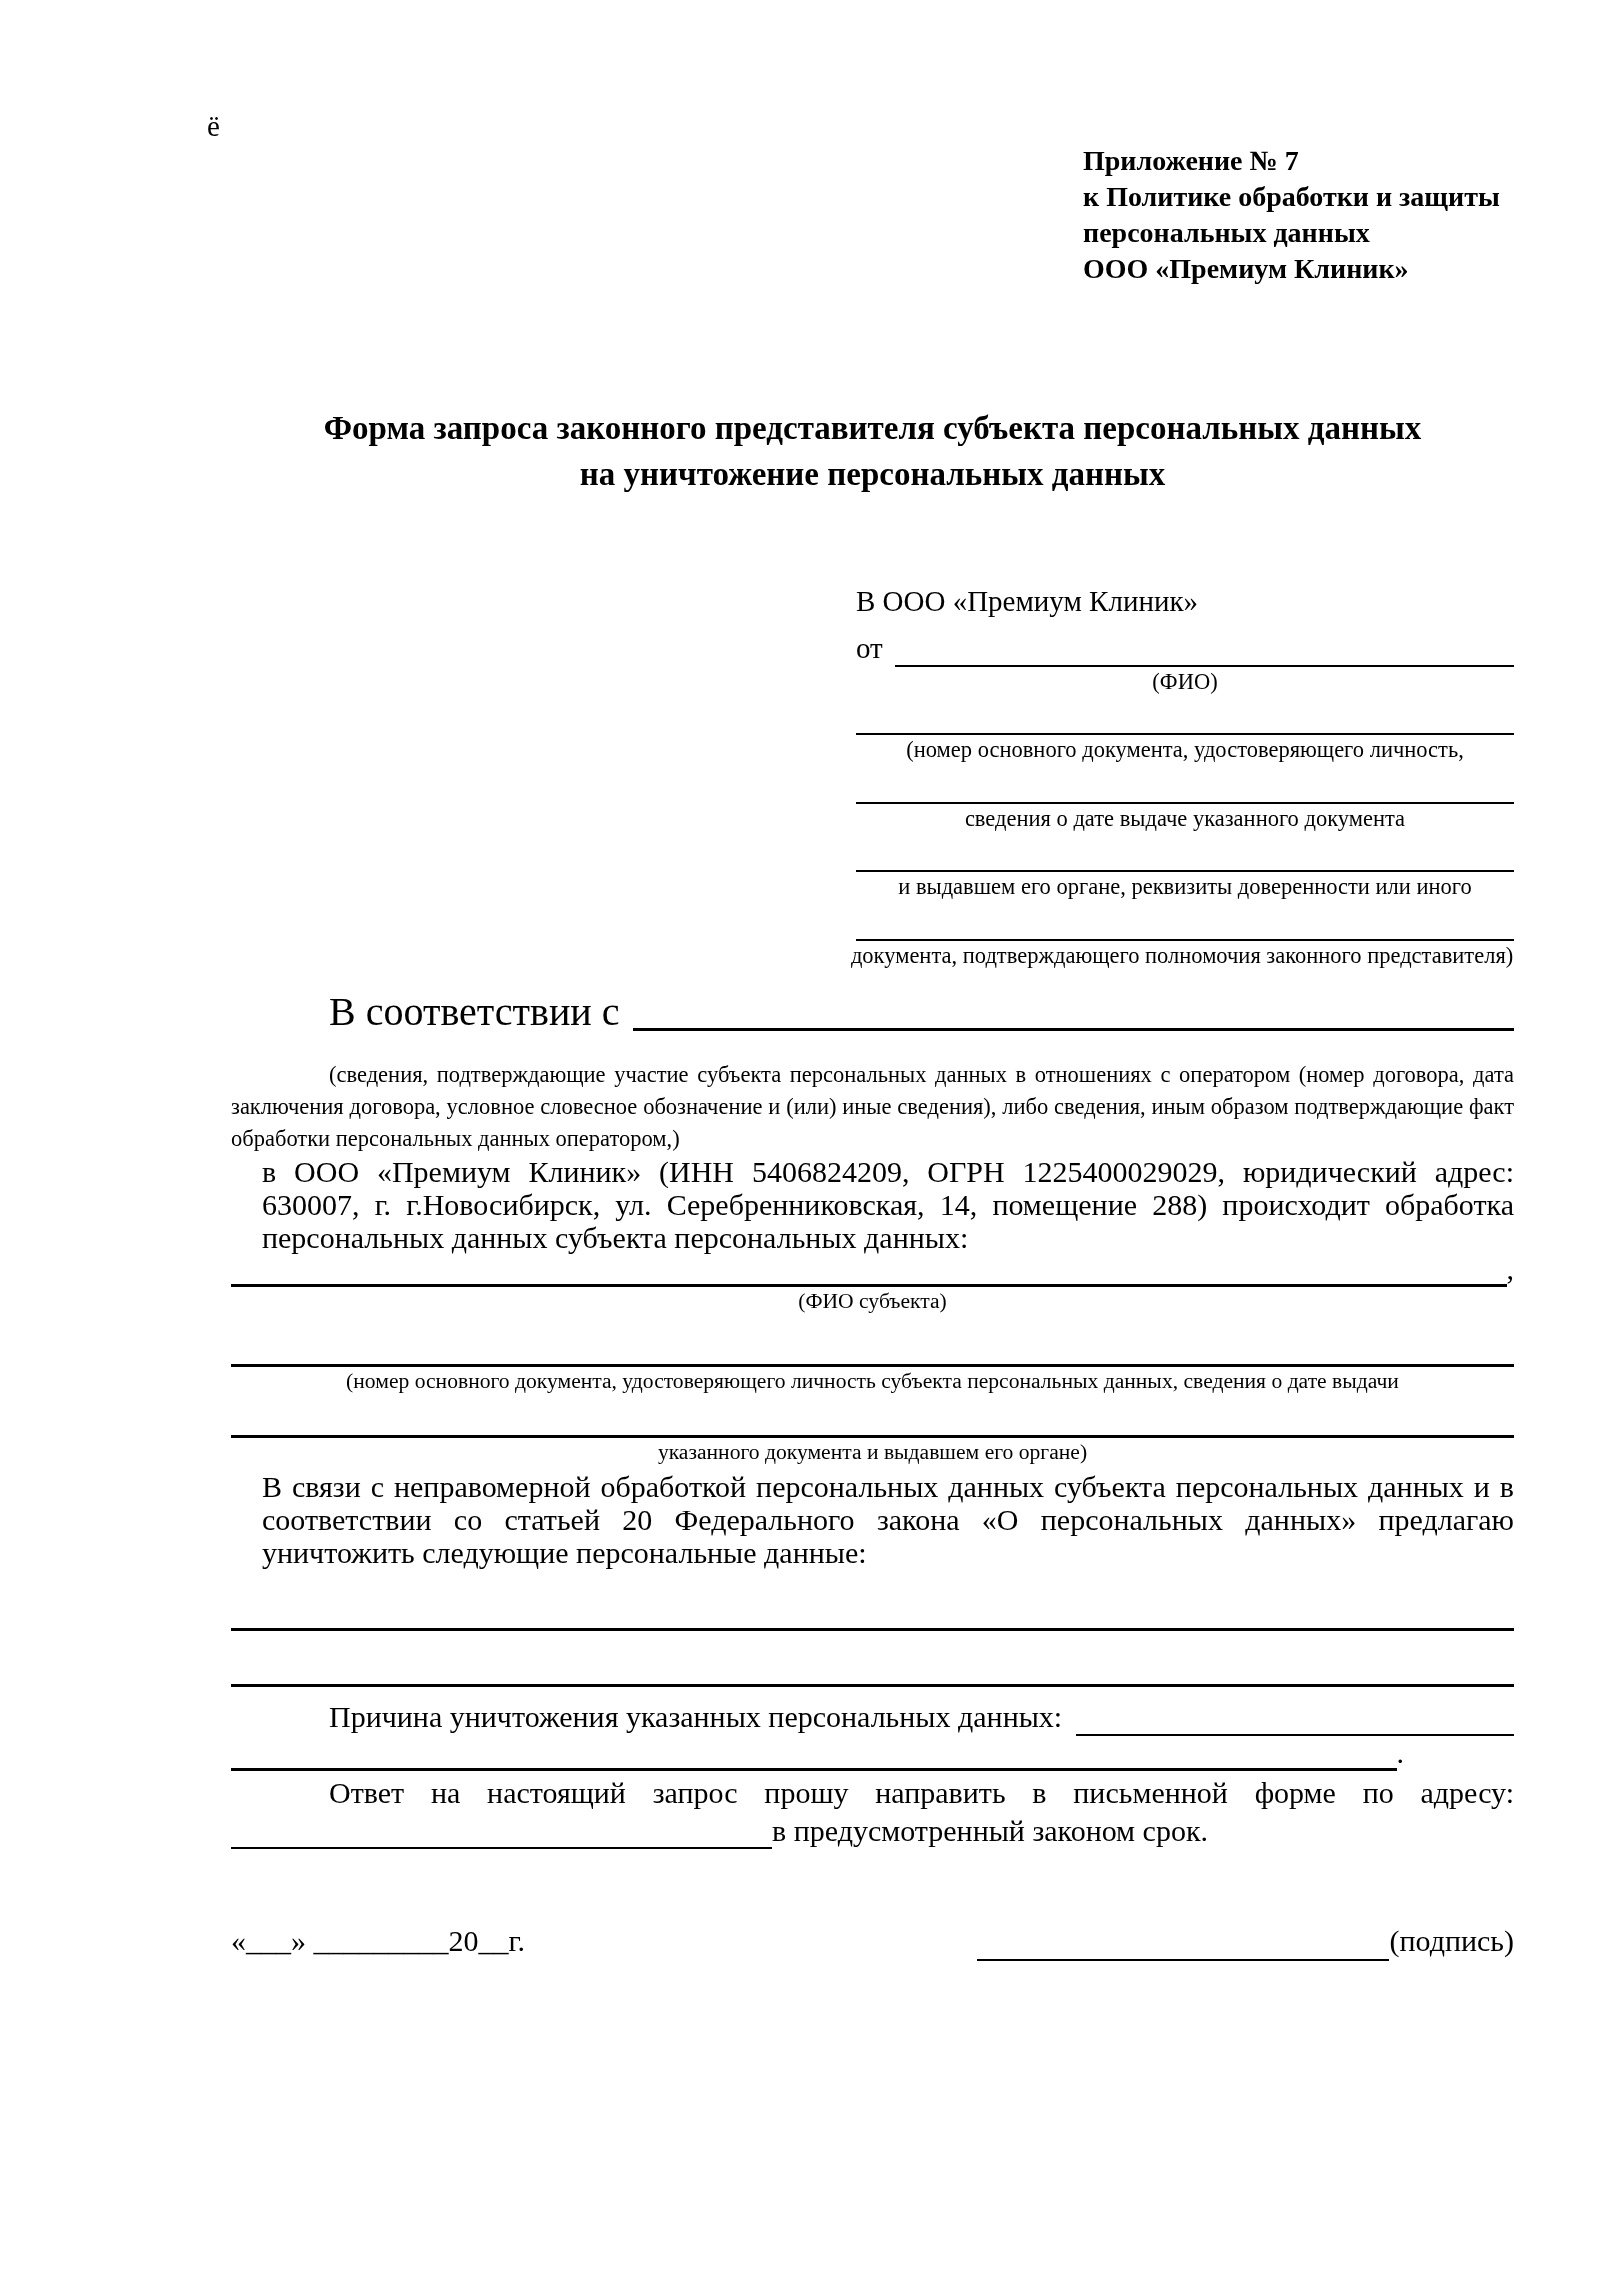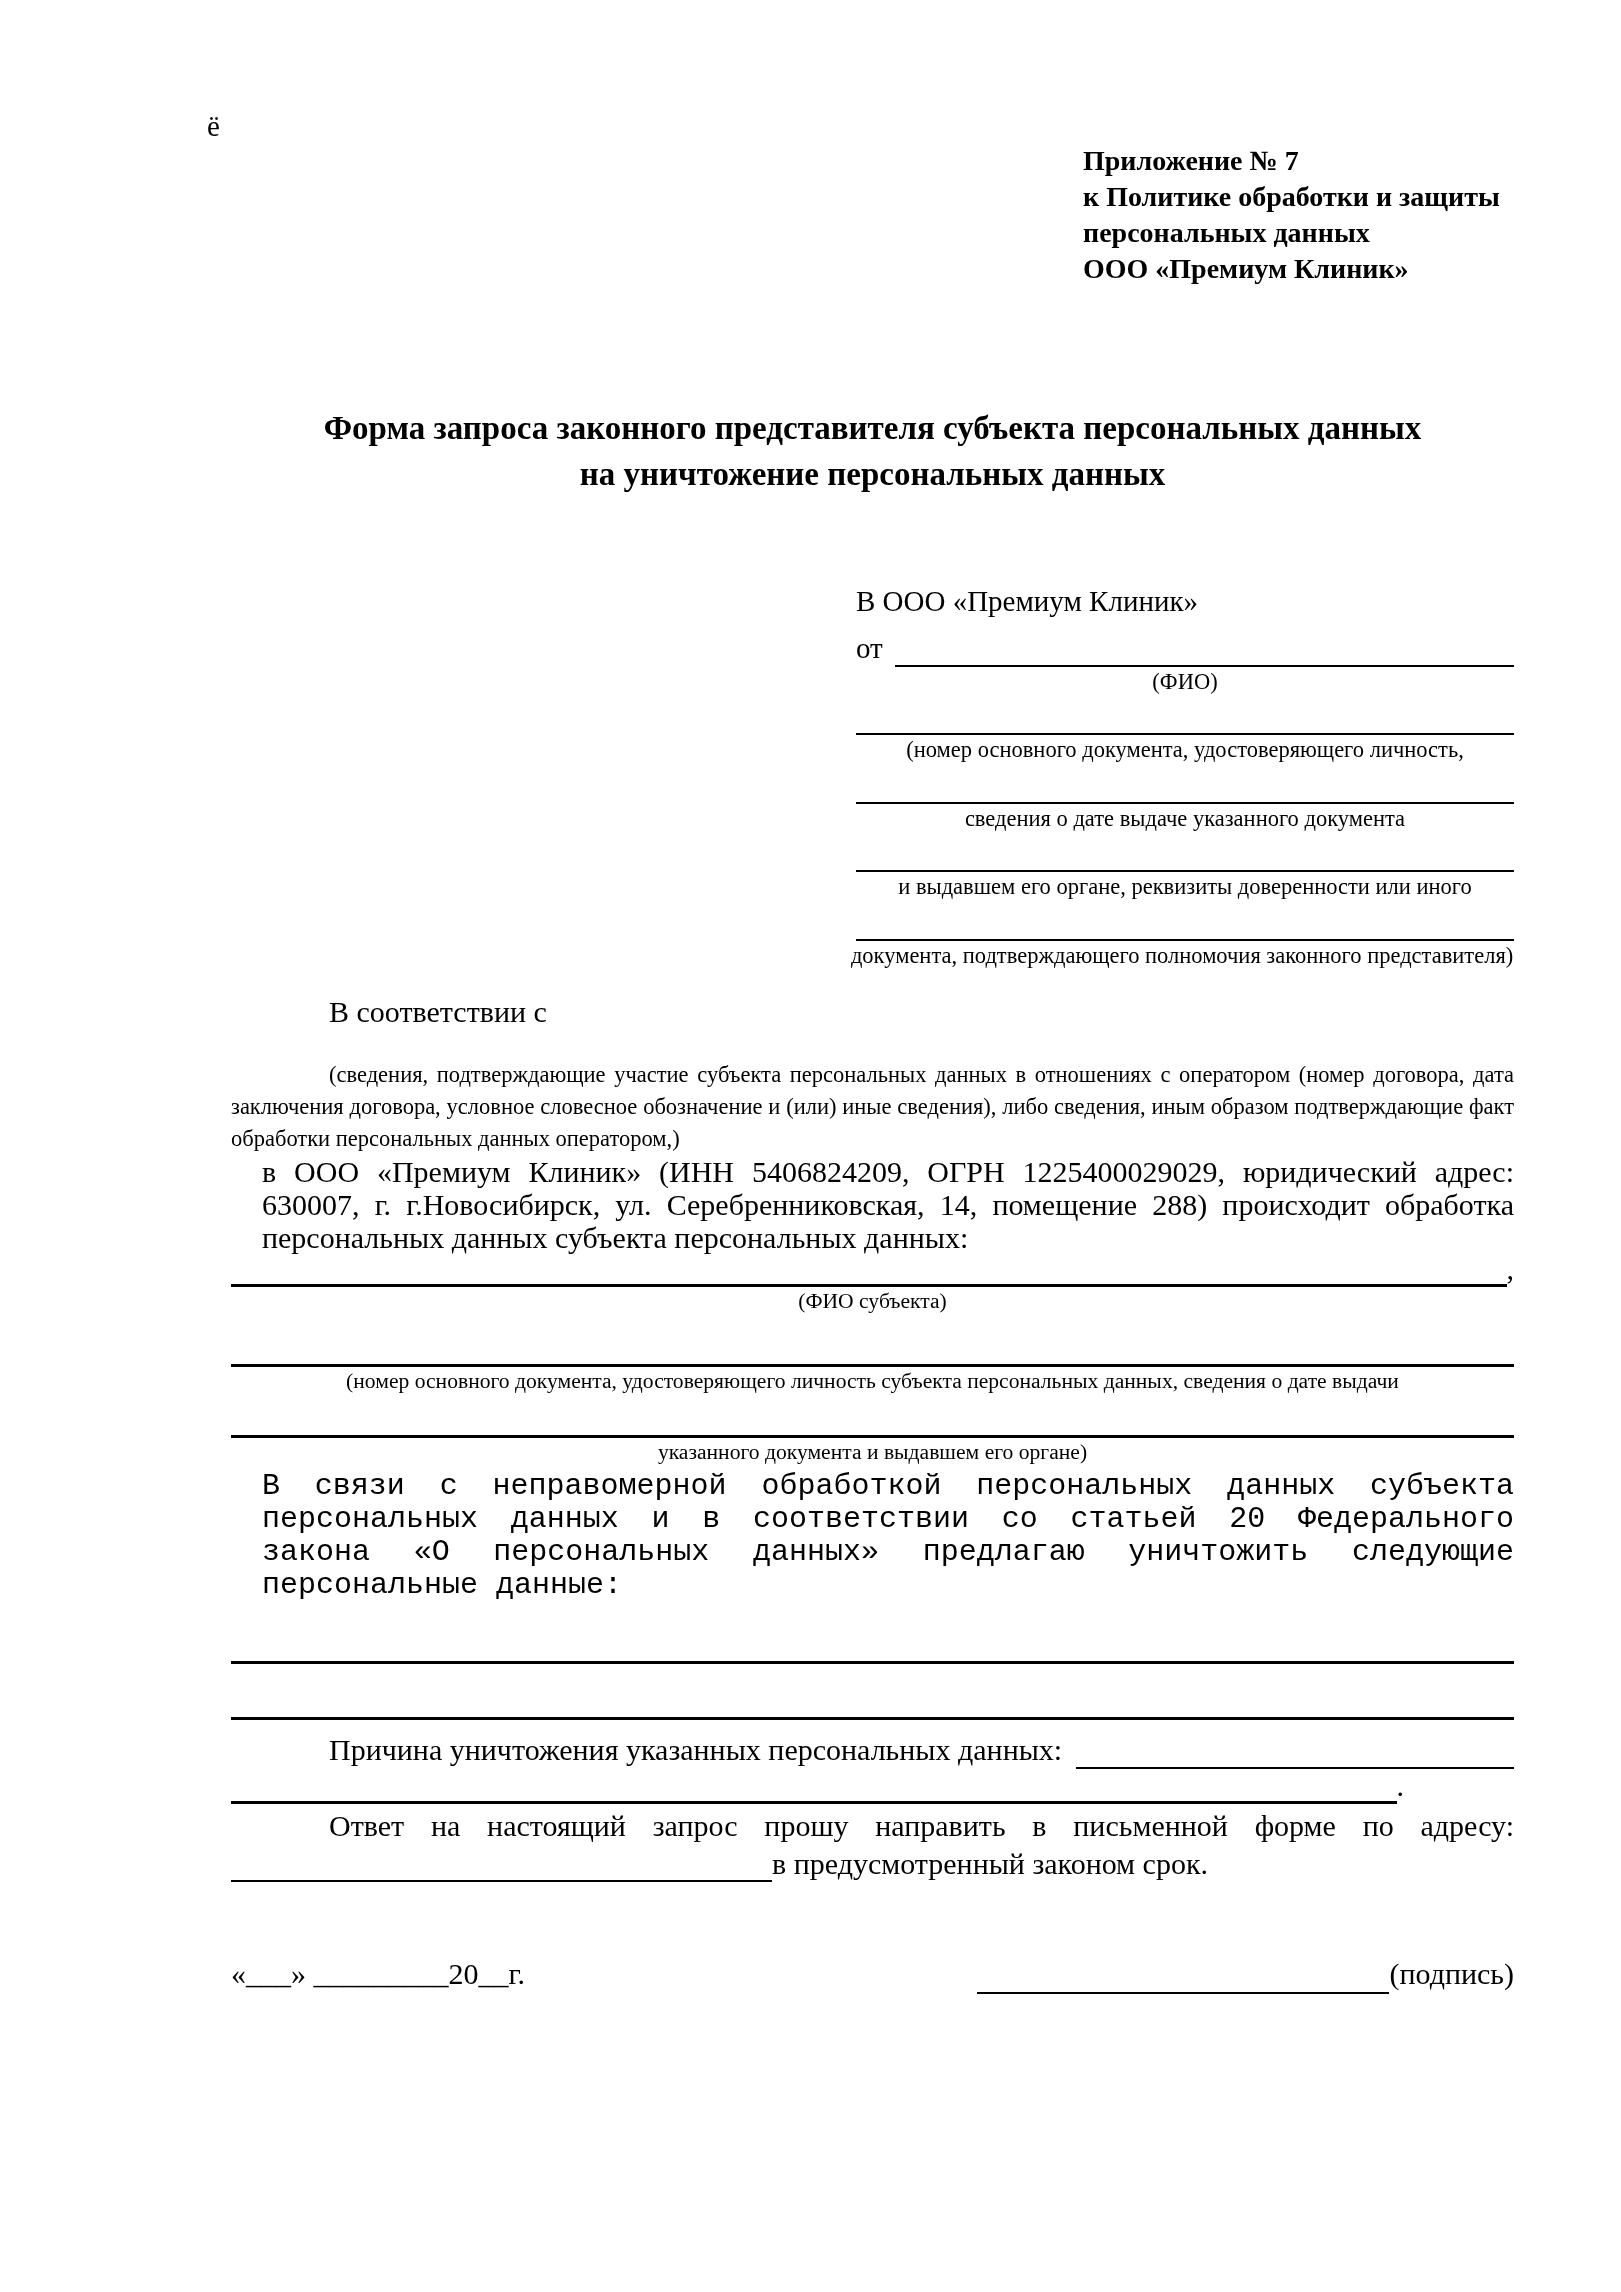--- a/index.html
+++ b/index.html
@@ -17,21 +17,21 @@
   .doc-title{margin:118px 0 0 0;text-align:center;font-weight:bold;font-size:33px;line-height:46px;}
   
   .addressee{margin-top:86px;margin-left:625px;width:658px;}
   .addr-to{font-size:29px;line-height:37px;}
   .from-row{display:flex;align-items:stretch;margin-top:9.8px;font-size:29px;line-height:37px;height:37px;}
   .from-row .fill{flex:1;border-bottom:2.9px solid #000;margin-left:11.8px;}
   .blank{height:39px;border-bottom:2.9px solid #000;}
   .cap{font-size:22.5px;line-height:25.5px;margin-top:2px;text-align:center;}
   .cap-wide{white-space:nowrap;margin-left:-5.9px;}
   
-  .accord{display:flex;align-items:flex-start;margin-top:23.5px;font-size:30px;line-height:39px;height:39px;padding-left:98px;flex-direction:column;}
+  .accord{display:flex;align-items:flex-end;margin-top:23.5px;font-size:40px;line-height:39px;height:39px;padding-left:98px;}
   .accord .fill{flex:1;border-bottom:3.9px solid #000;margin-left:13.7px;}
   .note{font-size:22.5px;line-height:32px;text-align:justify;text-indent:98px;margin-top:28px;}
   .par{font-size:30px;line-height:33px;text-align:justify;margin-left:31px;}
   .u-row{display:flex;align-items:stretch;font-size:30px;height:33px;}
   .u-row .fill{flex:1;border-bottom:3.9px solid #000;}
   .u-row .punct{line-height:37px;align-self:flex-end;}
   .bcap{font-size:21.6px;line-height:24.5px;margin-top:2px;text-align:center;}
   .blankline{border-bottom:3.9px solid #000;}
   .bl-h26{height:25.5px;}
   .reason{display:flex;align-items:stretch;font-size:30px;line-height:39px;height:39px;padding-left:98px;margin-top:9.8px;}
@@ -42,21 +42,21 @@
   .reply2 .ufixed{width:541px;border-bottom:2.9px solid #000;}
   
   .footer{display:flex;justify-content:space-between;align-items:flex-end;margin-top:71px;font-size:30px;line-height:41px;}
   .sig{display:flex;align-items:stretch;height:41px;}
   .sig .ufixed{width:412px;border-bottom:2.9px solid #000;}
   .sig .sig-cap{align-self:flex-end;}
   .mt26{margin-top:25.5px;}
   .mt16{margin-top:15.7px;}
   .mt34{margin-top:33px;}
   .mt28{margin-top:27.4px;}
-  .mt6{margin-top:5.9px;font-family:Liberation Mono, monospace;}
+  .mt6{margin-top:5.9px;}
 </style>
 </head>
 <body>
 
 <div class="page">
 
   <div class="stray">ё</div>
 
   <div class="appendix">
     <div>Приложение № 7</div>

